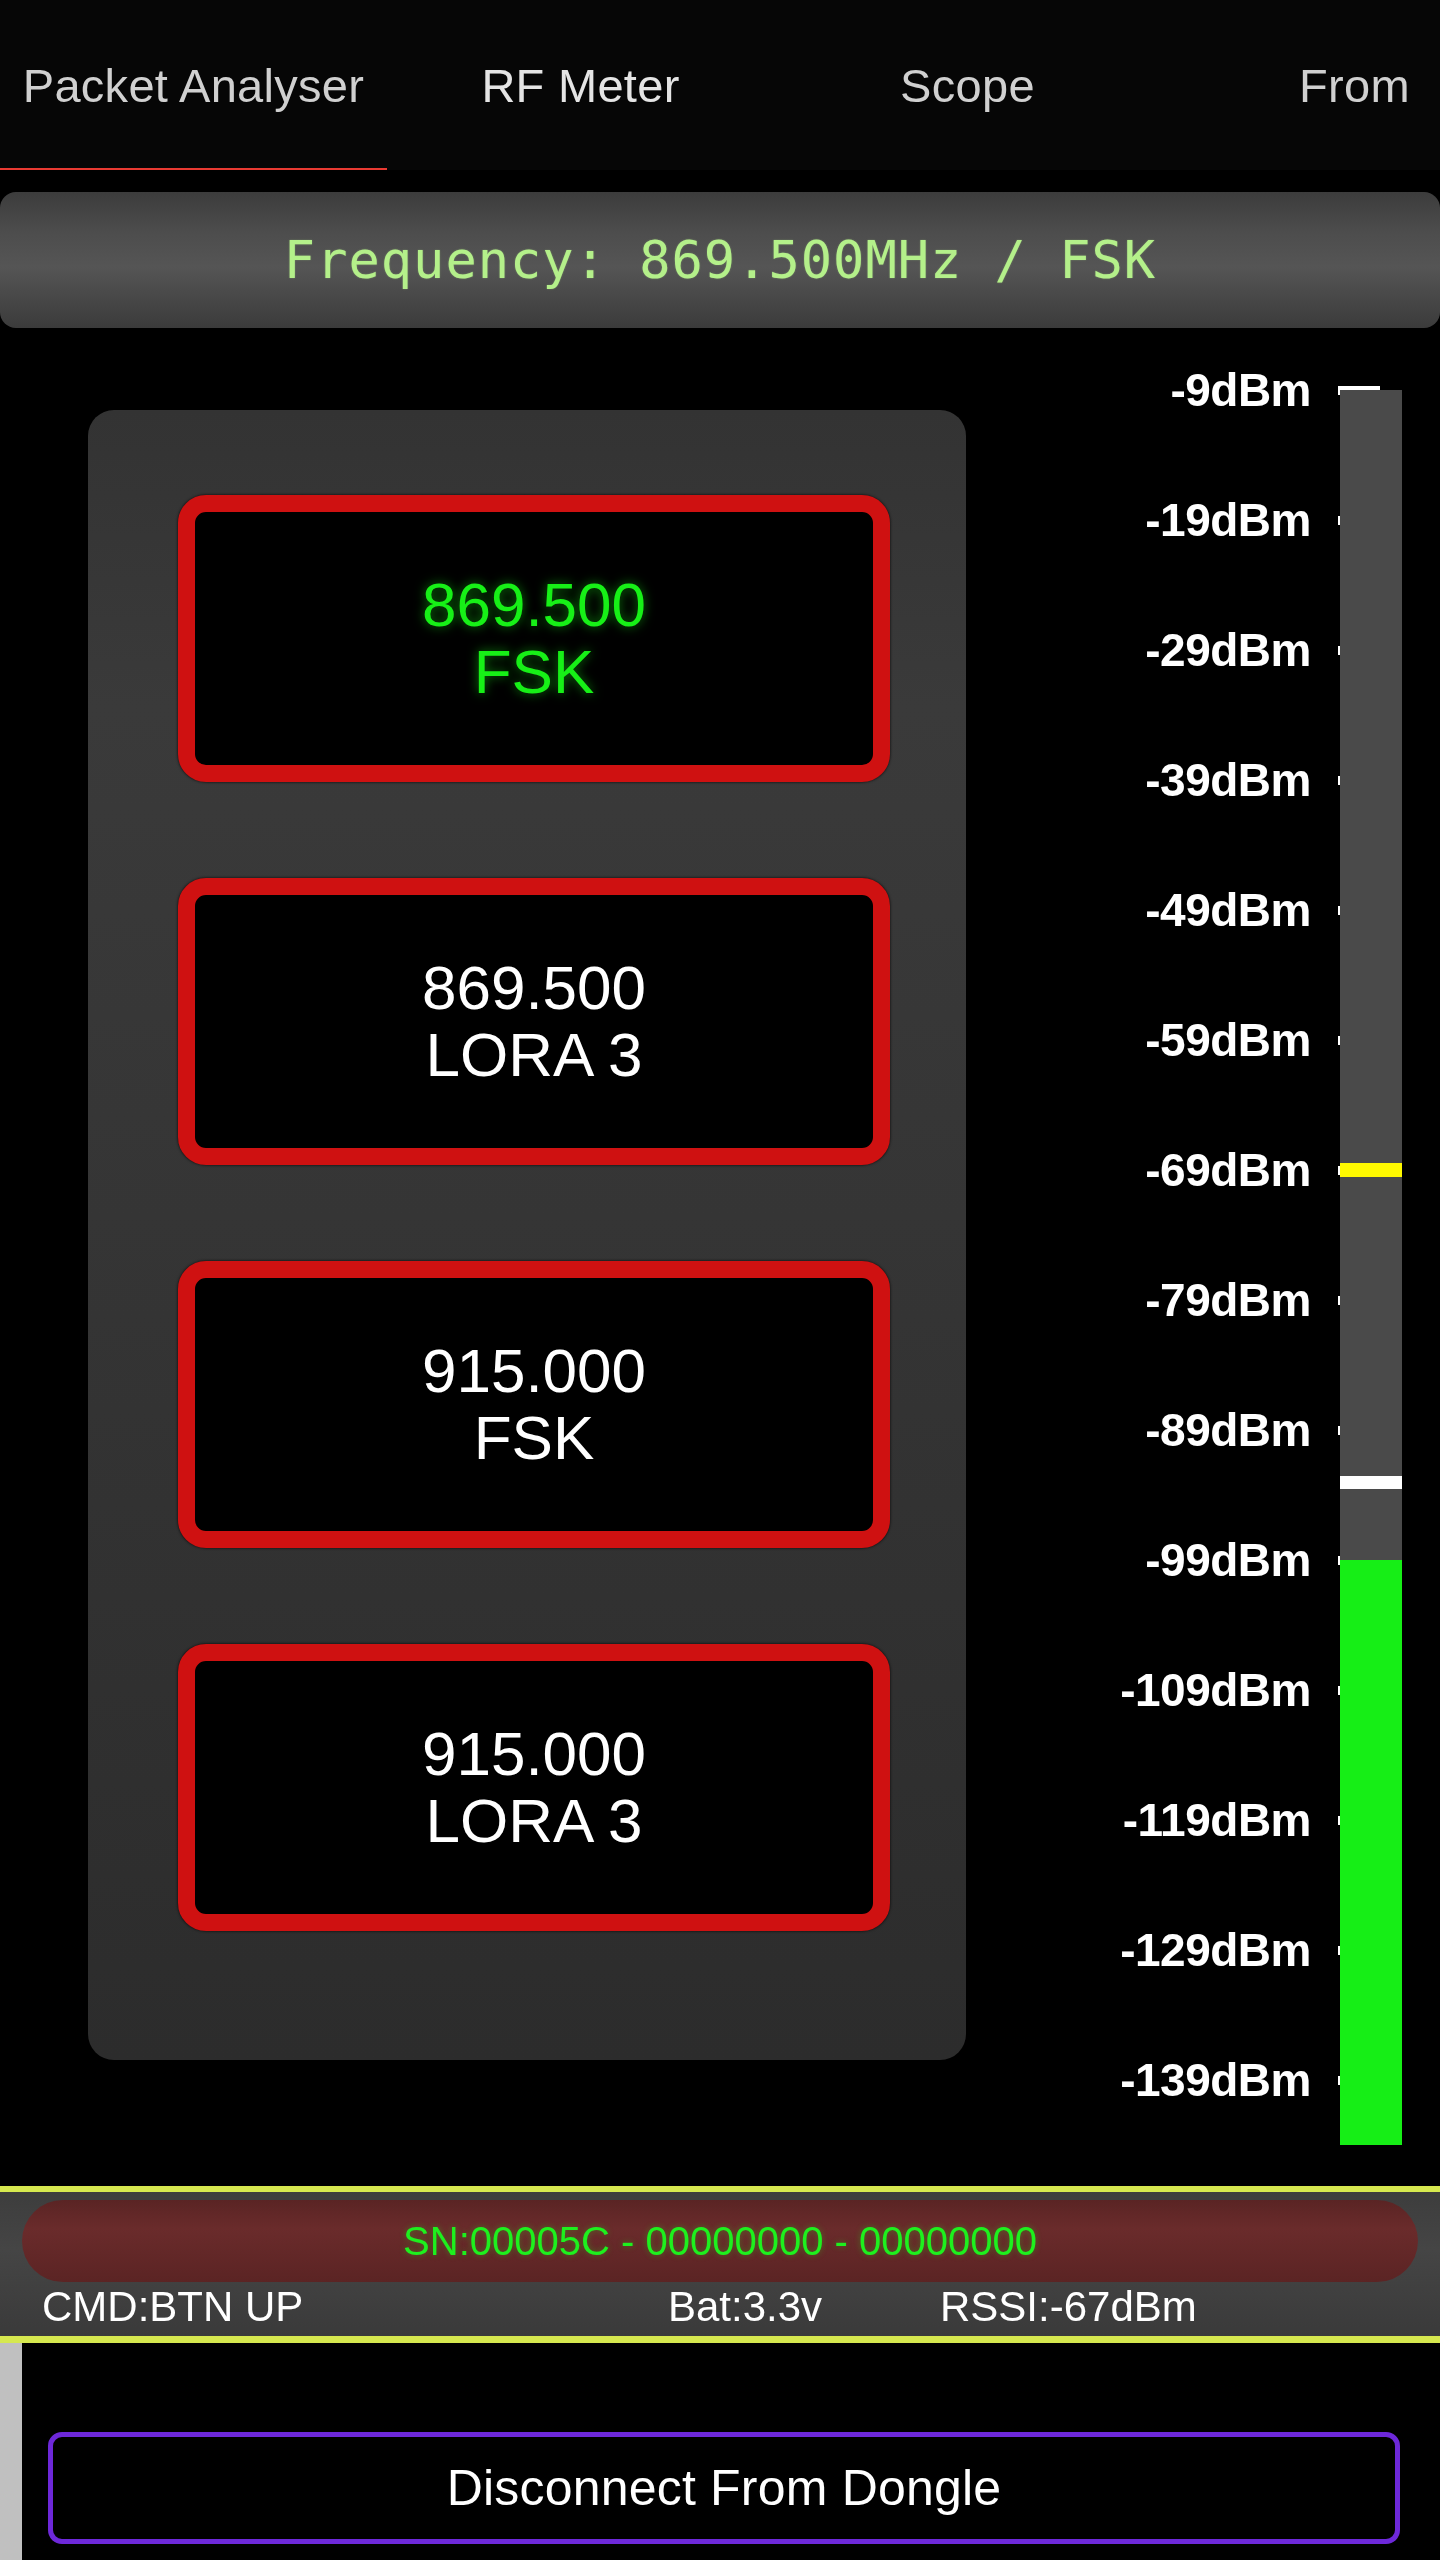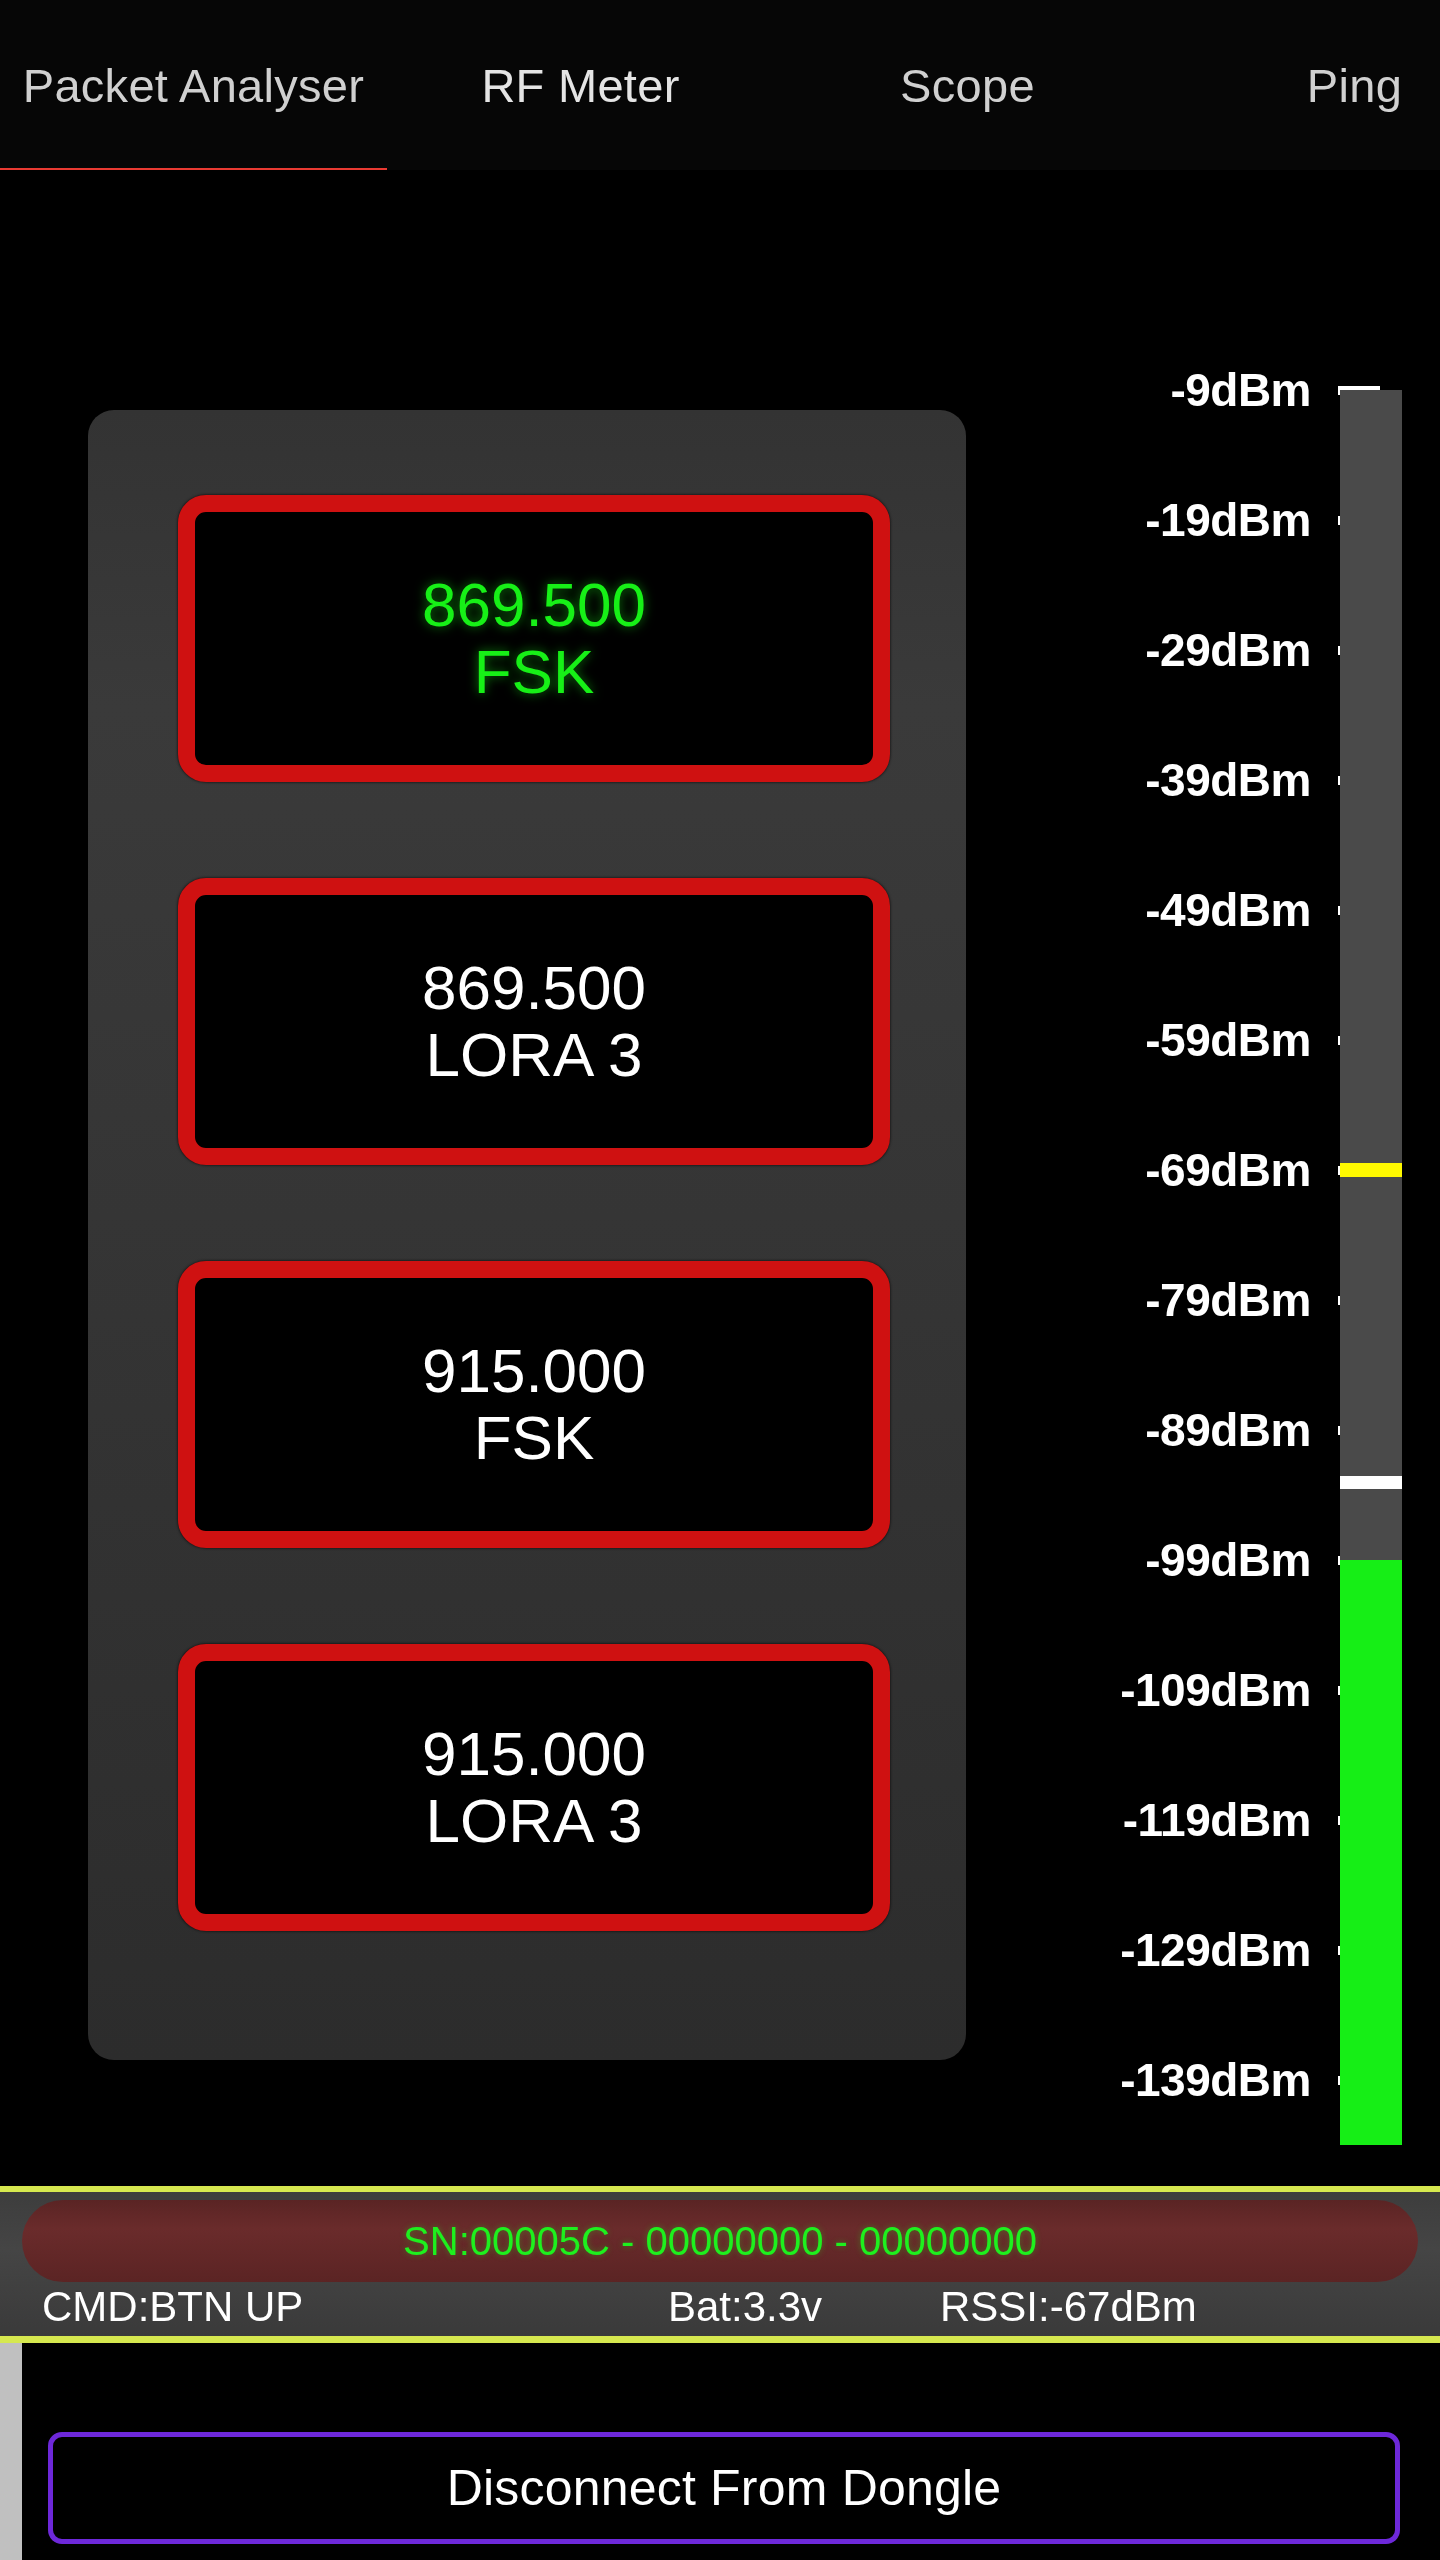--- a/index.html
+++ b/index.html
@@ -203,26 +203,29 @@
         <div class="tab">
           <span>Packet Analyser</span>
         </div>
         <div class="tab active">
           <span>RF Meter</span>
         </div>
         <div class="tab">
           <span>Scope</span>
         </div>
         <div class="tab">
-          <span>Ping</span>
+          <span>From</span>
         </div>
       </div>
     <div class="tab-underline"></div>
   </div>
 
+  <div class="freq-header">
+    <span class="freq-text">Frequency: 869.500MHz / FSK</span>
+  </div>
 
   <div class="body-area">
 
     <div class="btn-panel" id="btn-panel">
         <div class="freq-btn selected">
           <div class="ln1">869.500</div>
           <div class="ln2">FSK</div>
         </div>
         <div class="freq-btn idle">
           <div class="ln1">869.500</div>

